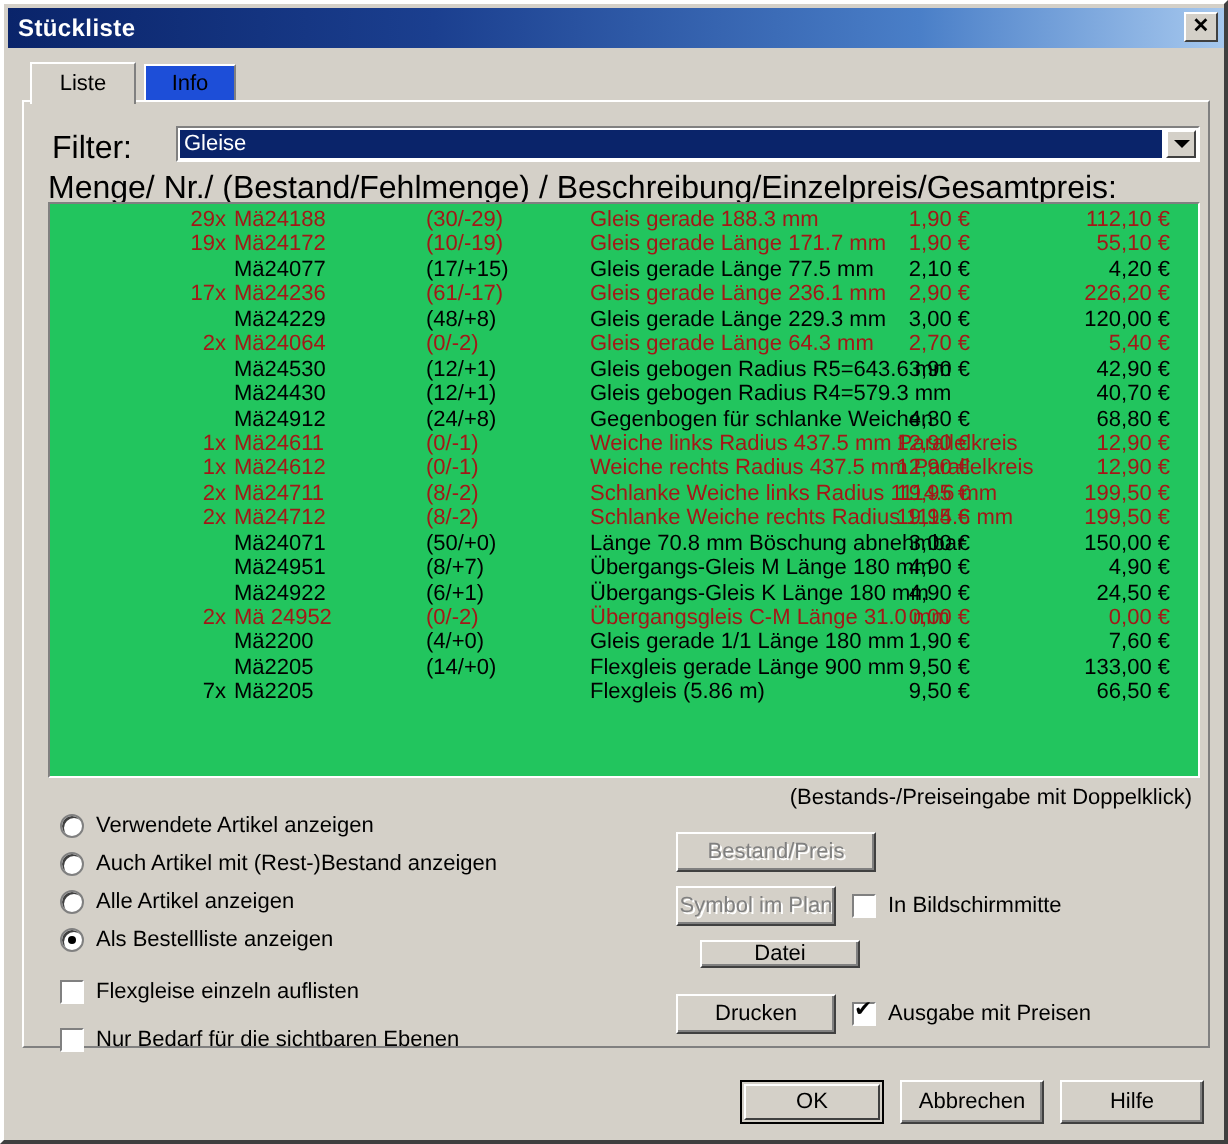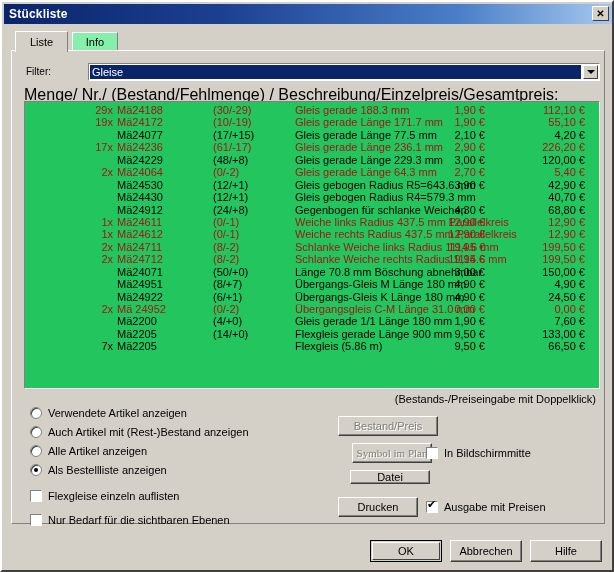--- a/index.html
+++ b/index.html
@@ -75,21 +75,21 @@
     position: absolute;
     left: 13px;
     top: 30px;
     height: 19px;
   }
   .tab {
     position: absolute;
     top: 0;
     height: 19px;
     box-sizing: border-box;
-    background: #86efac;
+    background: #1d4ed8;
     border-top: 1px solid #ffffff;
     border-left: 1px solid #ffffff;
     border-right: 1px solid #808080;
     display: flex;
     align-items: center;
     justify-content: center;
     font-size: 11px;
     padding: 0 7px;
   }
   .tab.active {
@@ -113,21 +113,21 @@
     border-left: 1px solid #ffffff;
     border-right: 1px solid #808080;
     border-bottom: 1px solid #808080;
   }
 
   
   #filter-label {
     position: absolute;
     left: 24px;
     top: 64px;
-    font-size: 10px;
+    font-size: 16px;
   }
   #filter-combo {
     position: absolute;
     left: 86px;
     top: 61px;
     width: 512px;
     height: 18px;
     box-sizing: border-box;
     border-top: 1px solid #808080;
     border-left: 1px solid #808080;
@@ -542,21 +542,21 @@
         <span class="checkbox"></span>
         <span>Flexgleise einzeln auflisten</span>
       </div>
       <div class="optrow" style="top: 511px;">
         <span class="checkbox"></span>
         <span>Nur Bedarf für die sichtbaren Ebenen</span>
       </div>
     </div>
 
   <div class="btn disabled" id="btn-bestand" style="left:336px; top:414px; width:100px; height:20px;">Bestand/Preis</div>
-  <div class="btn disabled" id="btn-symbol" style="left:350px; top:441px; width:80px; height:20px;font-family:Liberation Serif, serif;">Symbol im Plan</div>
+  <div class="btn disabled" id="btn-symbol" style="left:336px; top:441px; width:80px; height:20px;">Symbol im Plan</div>
   <div class="btn" id="btn-datei" style="left:348px; top:468px; width:80px; height:14px;">Datei</div>
   <div class="btn" id="btn-drucken" style="left:336px; top:495px; width:80px; height:20px;">Drucken</div>
 
   <div class="optrow" id="cb-bildschirmmitte" style="left:424px; top:444px;">
     <span class="checkbox"></span>
     <span>In Bildschirmmitte</span>
   </div>
   <div class="optrow" id="cb-preise" style="left:424px; top:498px;">
     <span class="checkbox checked"></span>
     <span>Ausgabe mit Preisen</span>

